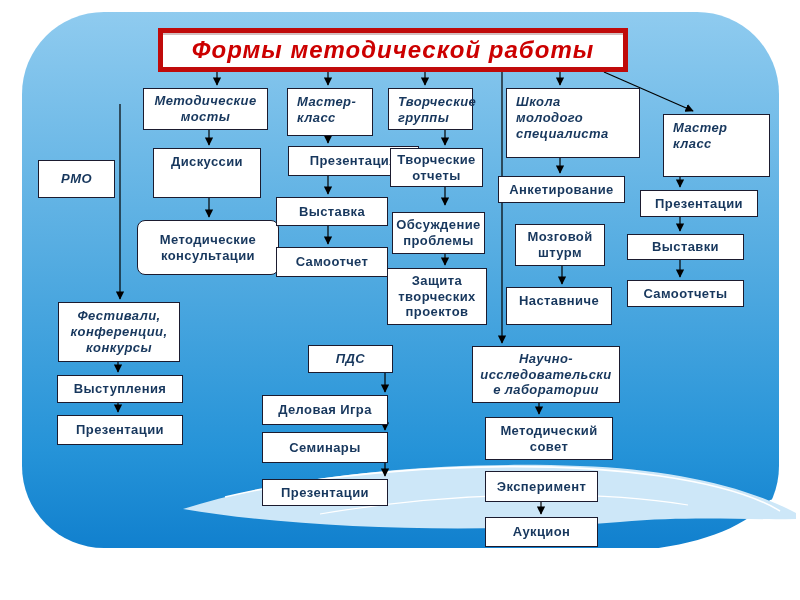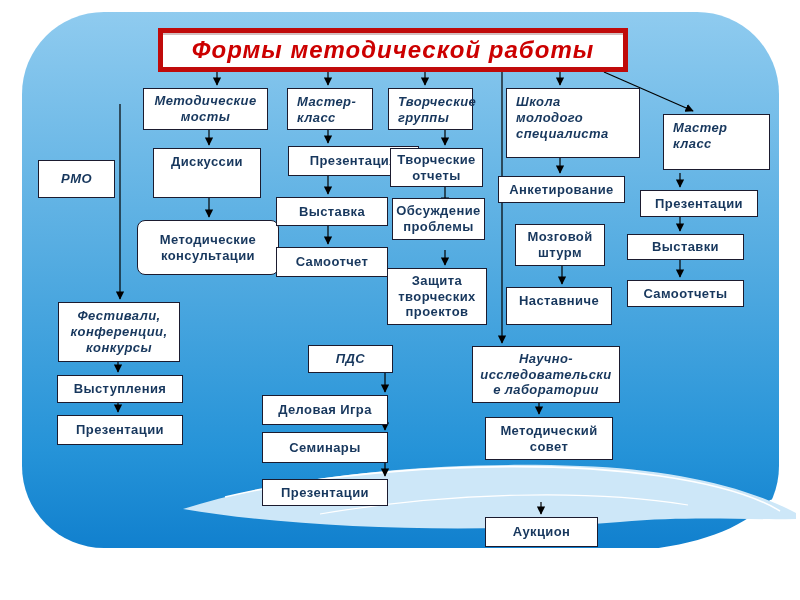--- a/index.html
+++ b/index.html
@@ -87,46 +87,47 @@
         <line x1="385" y1="425" x2="385" y2="430" stroke="#000000" stroke-width="1.2" marker-end="url(#arrowHead)"></line>
         <line x1="385" y1="463" x2="385" y2="476" stroke="#000000" stroke-width="1.2" marker-end="url(#arrowHead)"></line>
         <line x1="539" y1="403" x2="539" y2="414" stroke="#000000" stroke-width="1.2" marker-end="url(#arrowHead)"></line>
         <line x1="541" y1="502" x2="541" y2="514" stroke="#000000" stroke-width="1.2" marker-end="url(#arrowHead)"></line>
       </g>
   </svg>
 
   <div class="nodes-layer">
       <div class="node title" style="left: 158px; top: 28px; width: 470px; height: 44px;"><span>Формы методической работы</span></div>
       <div class="node header" style="left: 143px; top: 88px; width: 125px; height: 42px;"><span>Методические мосты</span></div>
-      <div class="node header aleft vtop" style="left: 287px; top: 88px; width: 86px; height: 42px;"><span>Мастер-класс</span></div>
+      <div class="node header aleft vtop" style="left: 287px; top: 88px; width: 86px; height: 48px;"><span>Мастер-класс</span></div>
       <div class="node header aleft vtop" style="left: 388px; top: 88px; width: 85px; height: 42px;"><span>Творческие группы</span></div>
       <div class="node header aleft vtop" style="left: 506px; top: 88px; width: 134px; height: 70px;"><span>Школа молодого специалиста</span></div>
-      <div class="node header aleft vtop" style="left: 663px; top: 114px; width: 107px; height: 56px;"><span>Мастер класс</span></div>
+      <div class="node header aleft vtop" style="left: 663px; top: 114px; width: 107px; height: 63px;"><span>Мастер класс</span></div>
       <div class="node header" style="left: 38px; top: 160px; width: 77px; height: 38px;"><span>РМО</span></div>
       <div class="node vtop" style="left: 153px; top: 148px; width: 108px; height: 50px;"><span>Дискуссии</span></div>
       <div class="node" style="left: 137px; top: 220px; width: 142px; height: 55px; border-radius: 8px;"><span>Методические консультации</span></div>
       <div class="node" style="left: 276px; top: 146px; width: 131px; height: 30px; margin-left: 12px;"><span>Презентация</span></div>
       <div class="node" style="left: 276px; top: 197px; width: 112px; height: 29px;"><span>Выставка</span></div>
       <div class="node" style="left: 276px; top: 247px; width: 112px; height: 30px;"><span>Самоотчет</span></div>
       <div class="node" style="left: 390px; top: 148px; width: 93px; height: 39px;"><span>Творческие отчеты</span></div>
-      <div class="node" style="left: 392px; top: 198px; width: 93px; height: 42px;"><span>Обсуждение проблемы</span></div>
+      <div class="node" style="left: 392px; top: 212px; width: 93px; height: 42px;"><span>Обсуждение проблемы</span></div>
       <div class="node" style="left: 387px; top: 268px; width: 100px; height: 57px;"><span>Защита творческих проектов</span></div>
       <div class="node" style="left: 498px; top: 176px; width: 127px; height: 27px;"><span>Анкетирование</span></div>
       <div class="node" style="left: 515px; top: 224px; width: 90px; height: 42px;"><span>Мозговой штурм</span></div>
       <div class="node vtop" style="left: 506px; top: 287px; width: 106px; height: 38px;"><span>Наставниче</span></div>
       <div class="node" style="left: 640px; top: 190px; width: 118px; height: 27px;"><span>Презентации</span></div>
       <div class="node" style="left: 627px; top: 234px; width: 117px; height: 26px;"><span>Выставки</span></div>
       <div class="node" style="left: 627px; top: 280px; width: 117px; height: 27px;"><span>Самоотчеты</span></div>
       <div class="node header" style="left: 58px; top: 302px; width: 122px; height: 60px; justify-content: center;"><span>Фестивали, конференции, конкурсы</span></div>
       <div class="node" style="left: 57px; top: 375px; width: 126px; height: 28px;"><span>Выступления</span></div>
       <div class="node" style="left: 57px; top: 415px; width: 126px; height: 30px;"><span>Презентации</span></div>
       <div class="node header" style="left: 308px; top: 345px; width: 85px; height: 28px;"><span>ПДС</span></div>
       <div class="node" style="left: 262px; top: 395px; width: 126px; height: 30px;"><span>Деловая Игра</span></div>
       <div class="node" style="left: 262px; top: 432px; width: 126px; height: 31px;"><span>Семинары</span></div>
       <div class="node" style="left: 262px; top: 479px; width: 126px; height: 27px;"><span>Презентации</span></div>
       <div class="node header" style="left: 472px; top: 346px; width: 148px; height: 57px;"><span>Научно-
 исследовательски
 е лаборатории</span></div>
       <div class="node" style="left: 485px; top: 417px; width: 128px; height: 43px; justify-content: flex-end;"><span>Методический совет</span></div>
+      <div class="node" style="left: 485px; top: 471px; width: 113px; height: 31px;"><span>Эксперимент</span></div>
       <div class="node" style="left: 485px; top: 517px; width: 113px; height: 30px;"><span>Аукцион</span></div>
     </div>
 
 </div>
 
 </body></html>

